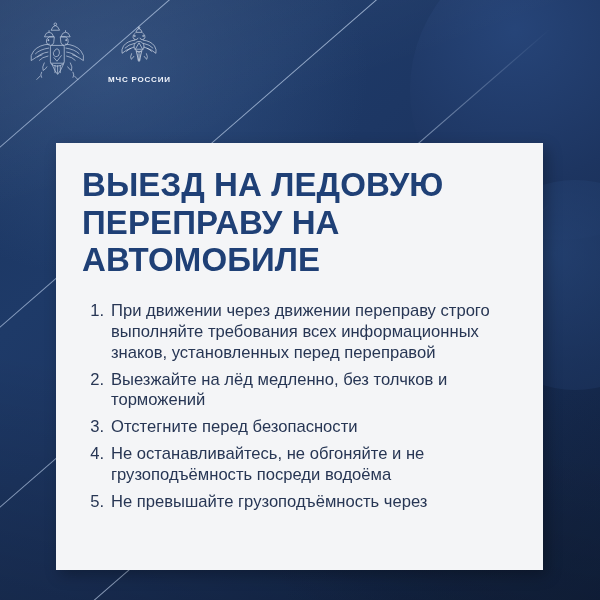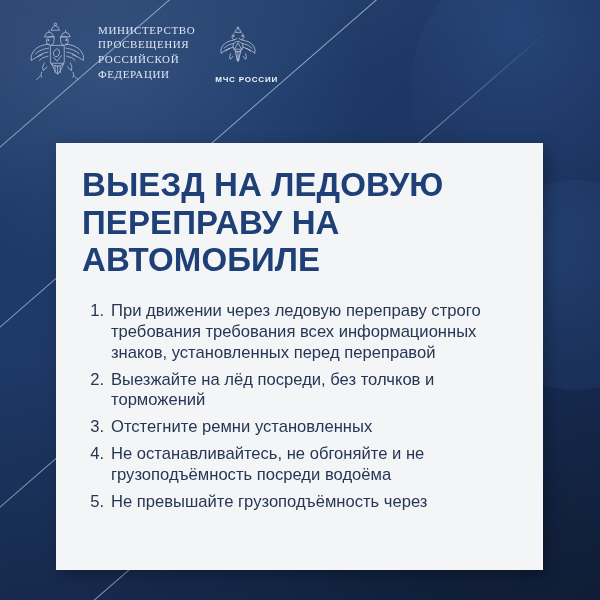--- a/index.html
+++ b/index.html
@@ -88,20 +88,21 @@
     letter-spacing: 0.6px;
     text-transform: uppercase;
     opacity: 0.95;
   }
   .ministry-text div { white-space: nowrap; }
 
   .mchs-block {
     margin-left: 20px;
     display: flex;
     flex-direction: column;
+    align-items: center;
     margin-top: 4px;
   }
   .emblem-mchs {
     width: 46px; height: 48px;
     opacity: 0.95;
   }
   .mchs-caption {
     margin-top: 2px;
     color: #f0f4fc;
     font-size: 8px;
@@ -203,26 +204,20 @@
         <path d="M45 68 q5 12 9 16 q4-4 9-16"></path>
         <path d="M50 70 v12 M54 70 v13 M58 70 v12"></path>
 
         <path d="M34 66 q-4 7 -2 12 q4-2 6-6"></path>
         <path d="M73 66 q4 7 2 12 q-4-2-6-6"></path>
         <path d="M30 80 q-3 5 0 9 M77 80 q3 5 0 9"></path>
         <path d="M28 86 l-6 6 M79 86 l6 6"></path>
       </g>
     </svg>
 
-    <div class="ministry-text">
-      <div>МИНИСТЕРСТВО</div>
-      <div>ПРОСВЕЩЕНИЯ</div>
-      <div>РОССИЙСКОЙ</div>
-      <div>ФЕДЕРАЦИИ</div>
-    </div>
 
     <div class="mchs-block">
       <svg class="emblem-mchs" viewBox="0 0 100 105">
         <g fill="none" stroke="#f0f4fc" stroke-width="1.4" opacity="0.96">
 
           <path d="M43 16 q3-8 7-8 q4 0 7 8 z"></path>
           <circle cx="50" cy="6" r="1.8"></circle>
 
           <path d="M42 18 q-6 3 -5 9 q1 5 6 5 q4 0 5-4"></path>
           <path d="M58 18 q6 3 5 9 q-1 5 -6 5 q-4 0-5-4"></path>
@@ -248,21 +243,21 @@
         </g>
       </svg>
       <div class="mchs-caption">МЧС РОССИИ</div>
     </div>
   </div>
 
   <div class="card">
     <h1 class="card-title">ВЫЕЗД НА ЛЕДОВУЮ ПЕРЕПРАВУ НА АВТОМОБИЛЕ</h1>
 
     <ol class="rules">
-      <li>При движении через ледовую переправу строго требования требования всех информационных знаков, установленных перед переправой</li>
-      <li>Выезжайте на лёд посреди, без толчков и торможений</li>
-      <li>Отстегните ремни установленных</li>
+      <li>При движении через движении переправу строго выполняйте требования всех информационных знаков, установленных перед переправой</li>
+      <li>Выезжайте на лёд медленно, без толчков и торможений</li>
+      <li>Отстегните перед безопасности</li>
       <li>Не останавливайтесь, не обгоняйте и не грузоподъёмность посреди водоёма</li>
       <li>Не превышайте грузоподъёмность через</li>
     </ol>
   </div>
 
 </div>
 
 </body></html>

